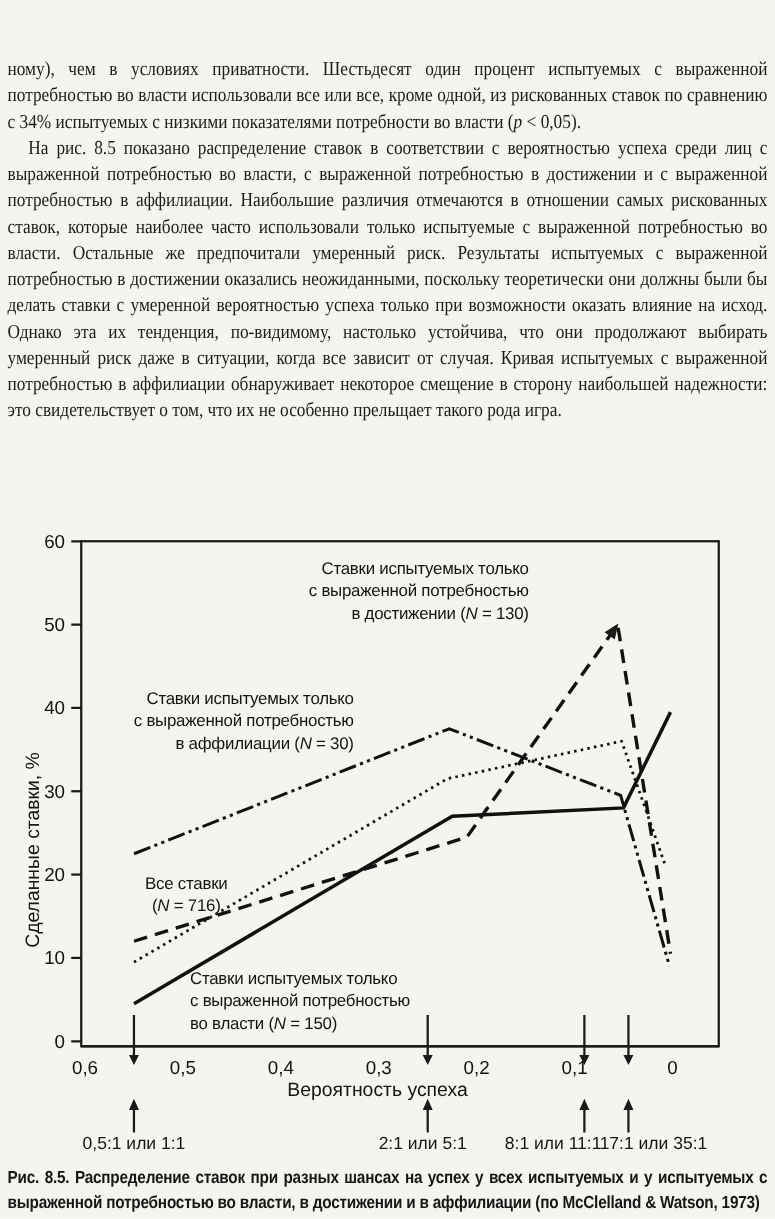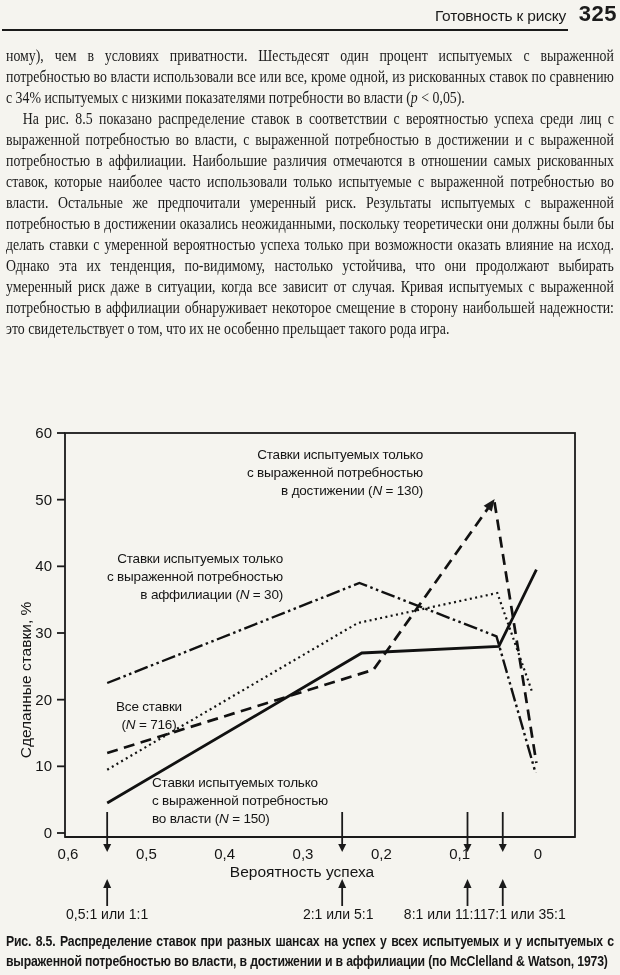--- a/index.html
+++ b/index.html
@@ -59,25 +59,20 @@
     font-family:"Liberation Sans", sans-serif;
     font-size:14px; font-weight:bold; line-height:19.5px;
     letter-spacing:-0.2px; text-align:justify; color:#161616;
   }
 </style>
 </head>
 <body>
 
 <div class="page">
 
-  <div class="hdr">
-    <span class="running-title">Готовность к риску</span>
-    <span class="page-num">325</span>
-    <div class="hdr-rule"></div>
-  </div>
 
   <div class="body-text">
     <p><span>ному), чем в условиях приватности. Шестьдесят один процент испытуемых с выраженной потребностью во власти использовали все или все, кроме одной, из рискованных ставок по сравнению с 34% испытуемых с низкими показателями потребности во власти (</span><span class="seg-i">p</span><span> &lt; 0,05).</span></p>
     <p class="para-indent"><span>На рис. 8.5 показано распределение ставок в соответствии с вероятностью успеха среди лиц с выраженной потребностью во власти, с выраженной потребностью в достижении и с выраженной потребностью в аффилиации. Наибольшие различия отмечаются в отношении самых рискованных ставок, которые наиболее часто использовали только испытуемые с выраженной потребностью во власти. Остальные же предпочитали умеренный риск. Результаты испытуемых с выраженной потребностью в достижении оказались неожиданными, поскольку теоретически они должны были бы делать ставки с умеренной вероятностью успеха только при возможности оказать влияние на исход. Однако эта их тенденция, по-видимому, настолько устойчива, что они продолжают выбирать умеренный риск даже в ситуации, когда все зависит от случая. Кривая испытуемых с выраженной потребностью в аффилиации обнаруживает некоторое смещение в сторону наибольшей надежности: это свидетельствует о том, что их не особенно прельщает такого рода игра.</span></p>
   </div>
 
   <figure class="fig">
     <svg id="chart-svg" width="620" height="500" viewBox="0 425 620 500">
       <rect class="frame" x="65" y="433" width="510" height="404"></rect>
       <line class="tickline" x1="65" y1="837" x2="575" y2="837" stroke-width="2.6"></line>

